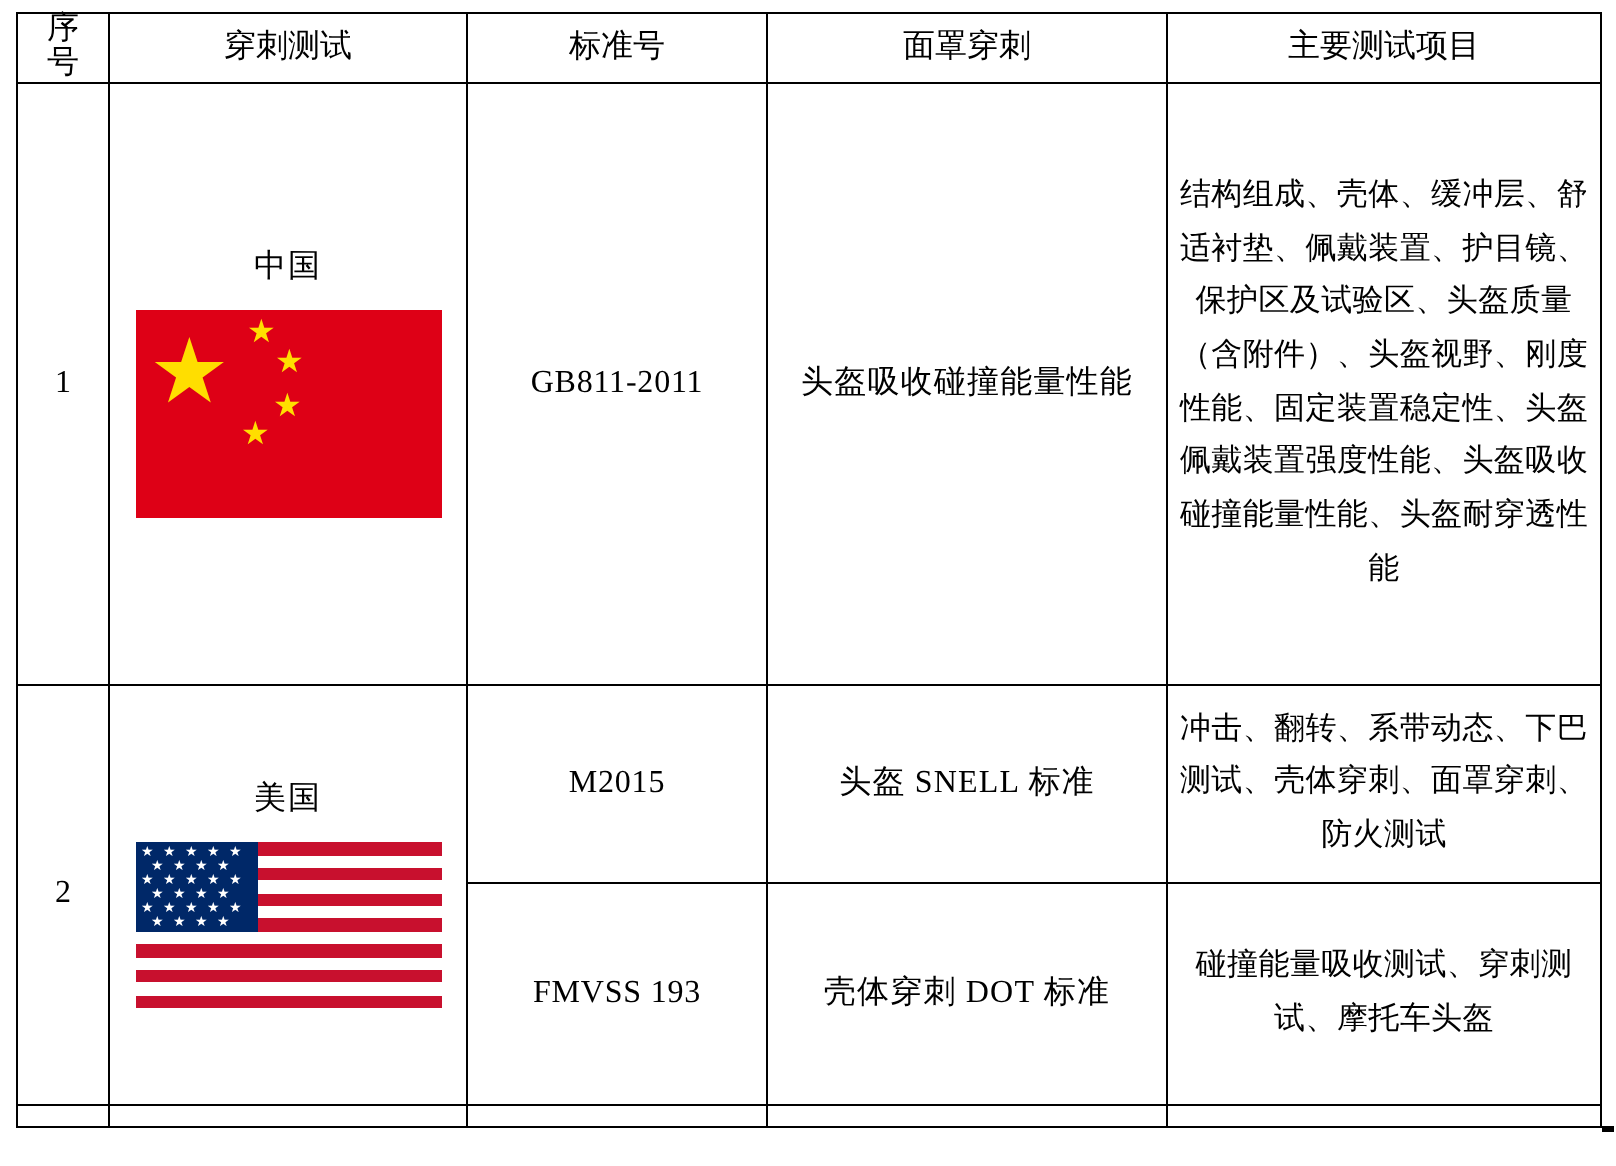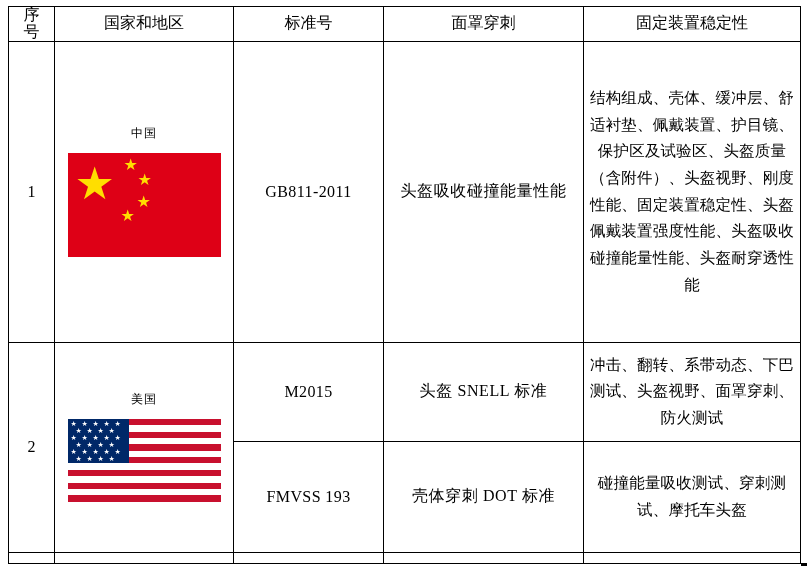--- a/index.html
+++ b/index.html
@@ -58,21 +58,21 @@
   .cell-no {
     text-align: center;
     font-size: 16px;
     font-family: "Liberation Serif", "DejaVu Serif", serif;
   }
   .cell-country {
     text-align: center;
     padding: 10px 0 14px 0;
   }
   .country-label {
-    font-size: 12px;
+    font-size: 16px;
     line-height: 1.2;
     margin-bottom: 12px;
     letter-spacing: 1px;
   }
   .cell-code {
     text-align: center;
     font-size: 16px;
     letter-spacing: 0.4px;
     font-family: "Liberation Serif", "DejaVu Serif", serif;
   }
@@ -179,24 +179,24 @@
       <col class="col-name">
       <col class="col-items">
     </colgroup>
 
     <thead>
       <tr class="hdr-row">
         <th class="hdr-no">
           <span class="ch">序</span>
           <span class="ch">号</span>
         </th>
-        <th>国家和地区</th>
+        <th>穿刺测试</th>
         <th>标准号</th>
         <th>面罩穿刺</th>
-        <th>固定装置稳定性</th>
+        <th>主要测试项目</th>
       </tr>
     </thead>
 
     <tbody>
 
       <tr class="row-cn">
         <td class="cell-no">1</td>
 
         <td class="cell-country">
           <div class="country-label">中国</div>
@@ -258,21 +258,21 @@
                 <span class="us-star" style="left:19px; top:37px;">★</span>
                 <span class="us-star" style="left:30px; top:37px;">★</span>
                 <span class="us-star" style="left:41px; top:37px;">★</span>
               </div>
             </div>
           </div>
         </td>
 
         <td class="cell-code">M2015</td>
         <td class="cell-name">头盔 SNELL 标准</td>
-        <td class="cell-items">冲击、翻转、系带动态、下巴测试、头盔视野、面罩穿刺、防火测试</td>
+        <td class="cell-items">冲击、翻转、系带动态、下巴测试、壳体穿刺、面罩穿刺、防火测试</td>
       </tr>
 
       <tr class="row-us-b">
         <td class="cell-code">FMVSS  193</td>
         <td class="cell-name">壳体穿刺 DOT 标准</td>
         <td class="cell-items">碰撞能量吸收测试、穿刺测试、摩托车头盔</td>
       </tr>
 
       <tr class="row-tail">
         <td></td>

